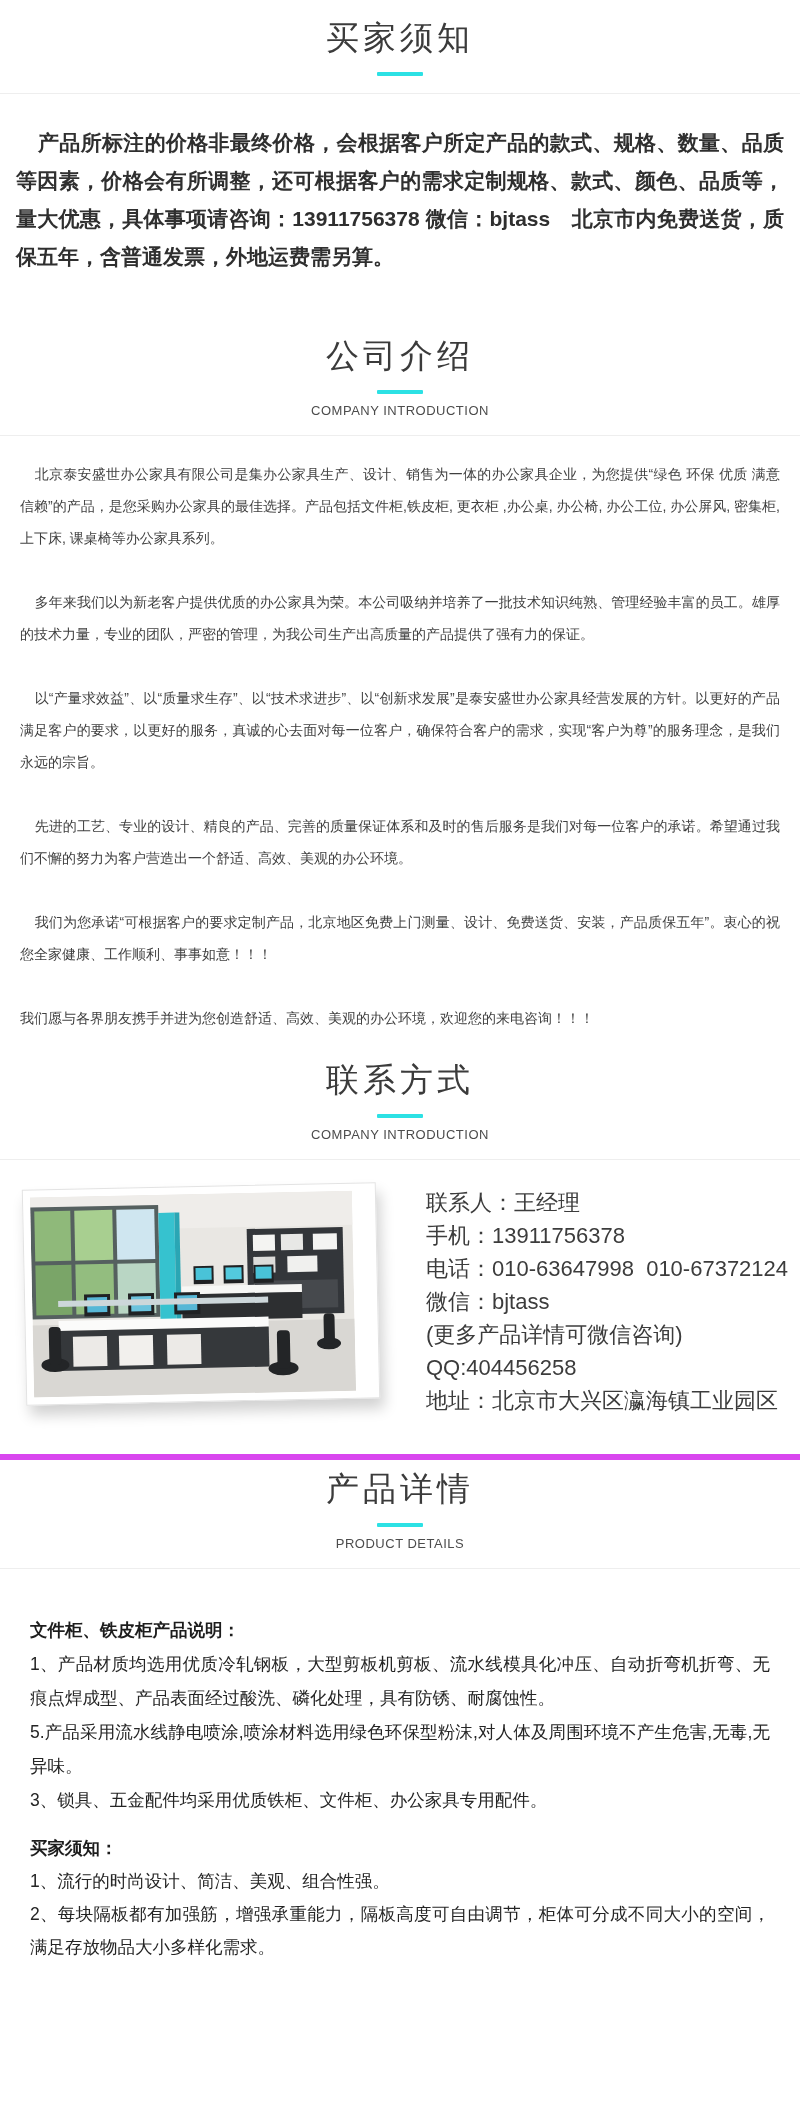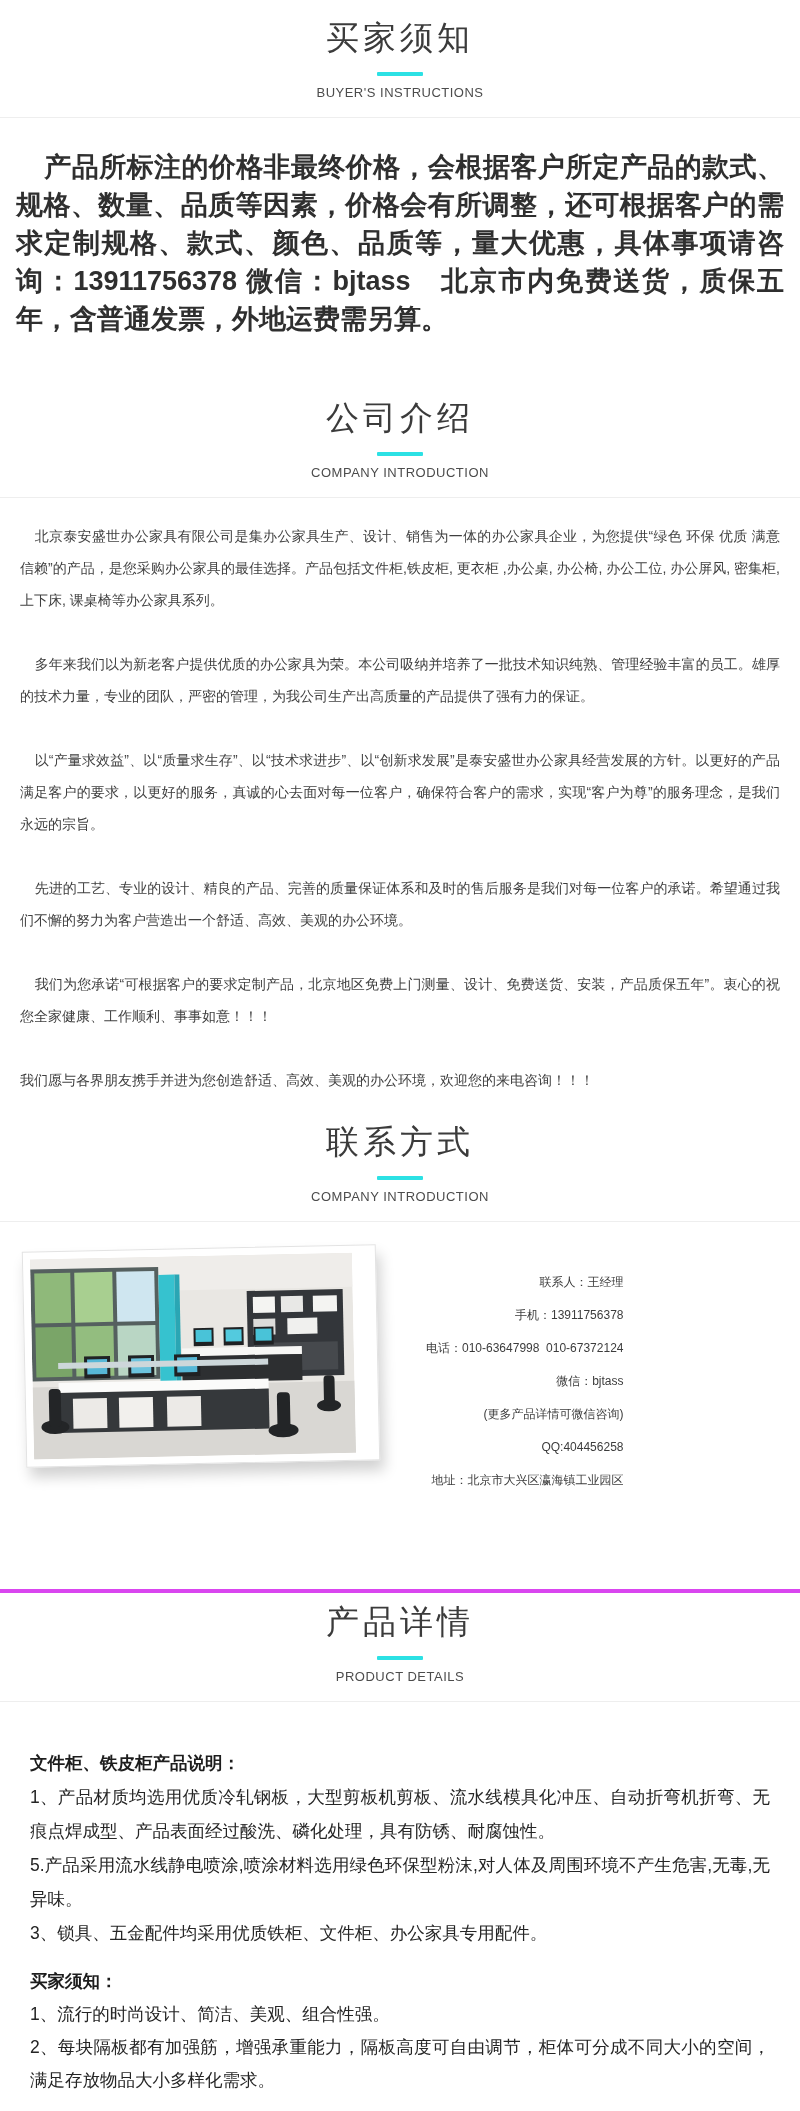--- a/index.html
+++ b/index.html
@@ -9,58 +9,57 @@
   
   .sec-header{text-align:center;}
   .sec-title{margin:0;font-size:33px;font-weight:500;color:#3b3b3b;letter-spacing:4px;}
   .sec-bar{width:46px;height:4px;margin:11px auto 9px;border-radius:1px;}
   .sec-sub{font-size:13px;color:#4c4c4c;letter-spacing:0.5px;}
   .sec-rule{height:0;border-top:1px solid #eeeeee;margin-top:17px;}
 
   .mt-first{padding-top:16px;}
   .mt-company{margin-top:58px;}
   .mt-contact{margin-top:24px;}
-  .mt-product{margin-top:92px;border-top:4px solid #d946ef;padding-top:7px;}
+  .mt-product{margin-top:37px;border-top:6px solid #d946ef;padding-top:7px;}
 
   
-  .buyer-para{margin:30px 16px 7px;font-size:27px;line-height:38px;color:#2f2f2f;
+  .buyer-para{margin:30px 16px 7px;font-size:21px;line-height:38px;color:#2f2f2f;
               font-weight:600;text-indent:1.05em;text-align:justify;}
 
   
   .company-wrap{margin-top:22px;}
   .co-para{margin:0 20px 32px;font-size:14px;line-height:32px;color:#3f3f3f;
            font-weight:500;text-indent:1.05em;text-align:justify;}
   .co-para.no-indent{text-indent:0;margin-bottom:0;}
 
   
   .contact-row{display:flex;align-items:flex-start;margin:26px 0 0 24px;}
   .photo-frame{width:338px;background:#fff;border:1px solid #e3e3e3;padding:7px;
                transform:rotate(-1.2deg);box-shadow:4px 10px 14px rgba(0,0,0,0.18);}
   .photo-frame svg{display:block;}
-  .contact-list{margin-left:48px;margin-top:18px;font-size:12px;line-height:33px;color:#3c3c3c;text-align:right;}
+  .contact-list{margin-left:48px;margin-top:0;font-size:22px;line-height:33px;color:#3c3c3c;}
   .contact-line{white-space:pre;}
 
   
   .product-body{padding:44px 30px 28px;font-size:17.5px;line-height:34px;color:#252525;
                 text-align:justify;}
   .pd-heading{font-weight:700;color:#1d1d1d;margin:0;}
   .pd-item{margin:0;}
   .pd-features-heading{margin-top:14px;}
   .features .pd-item{line-height:33px;}
 </style>
 </head>
 <body>
 
 <div class="page">
 
   <section>
     <div class="sec-header mt-first">
       <h2 class="sec-title">买家须知</h2>
       <div class="sec-bar" style="background:#2ce1e4;"></div>
-      <div class="sec-sub">BUYER'S INSTRUCTIONS</div>
       <div class="sec-rule"></div>
     </div>
     <p class="buyer-para">产品所标注的价格非最终价格，会根据客户所定产品的款式、规格、数量、品质等因素，价格会有所调整，还可根据客户的需求定制规格、款式、颜色、品质等，量大优惠，具体事项请咨询：13911756378 微信：bjtass　北京市内免费送货，质保五年，含普通发票，外地运费需另算。</p>
   </section>
 
   <section>
     <div class="sec-header mt-company">
       <h2 class="sec-title">公司介绍</h2>
       <div class="sec-bar" style="background:#2ce1e4;"></div>
       <div class="sec-sub">COMPANY INTRODUCTION</div>

